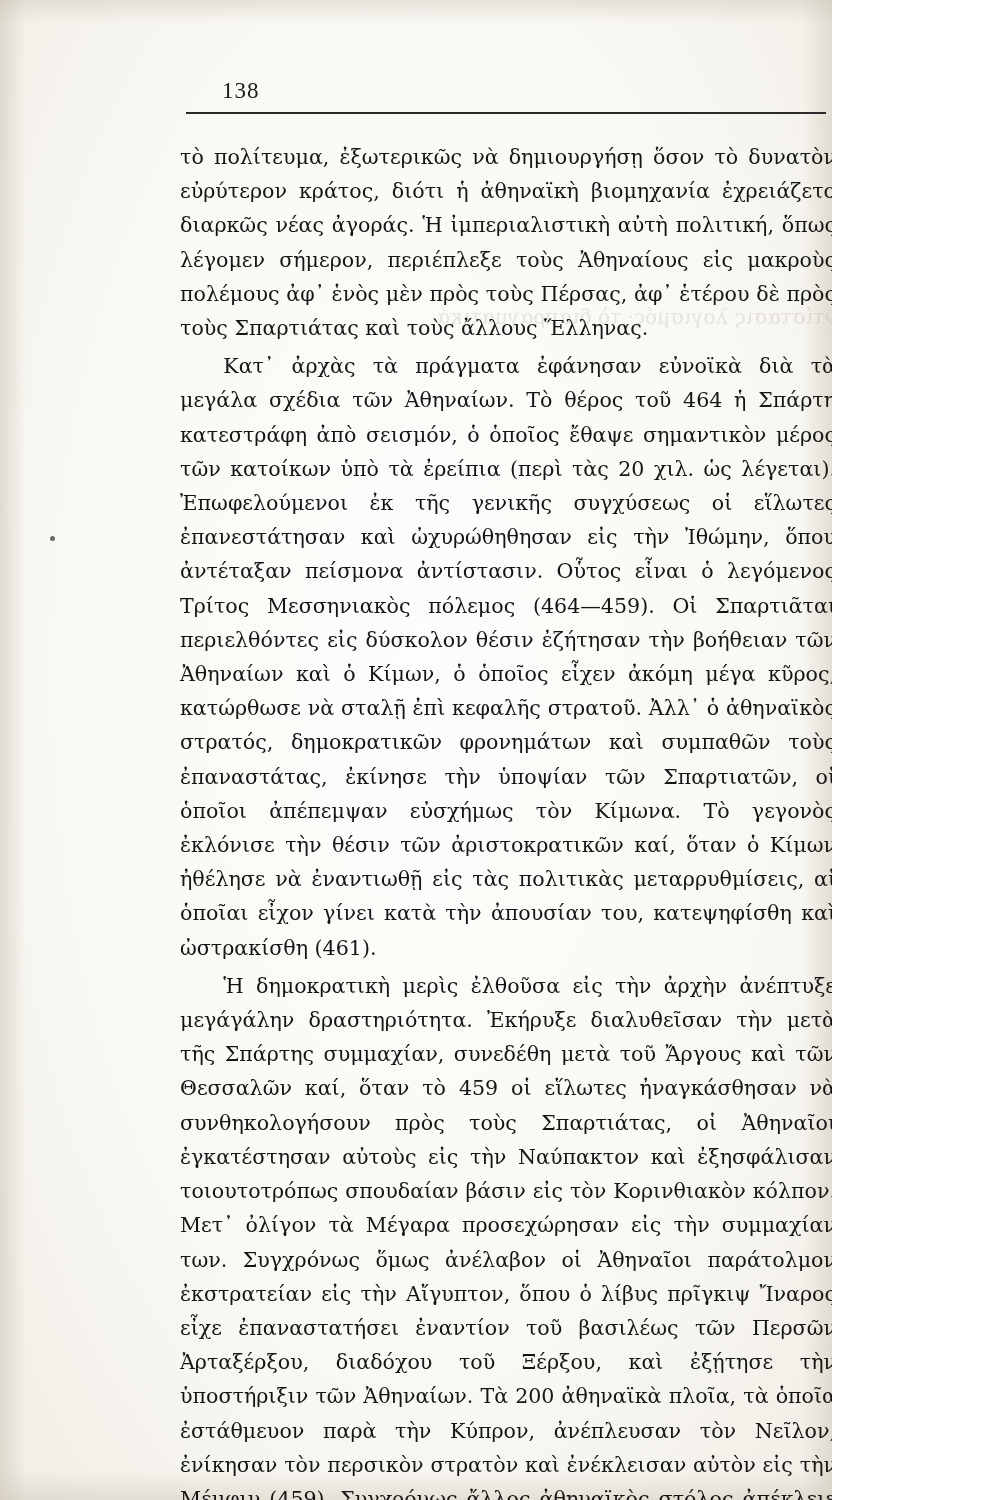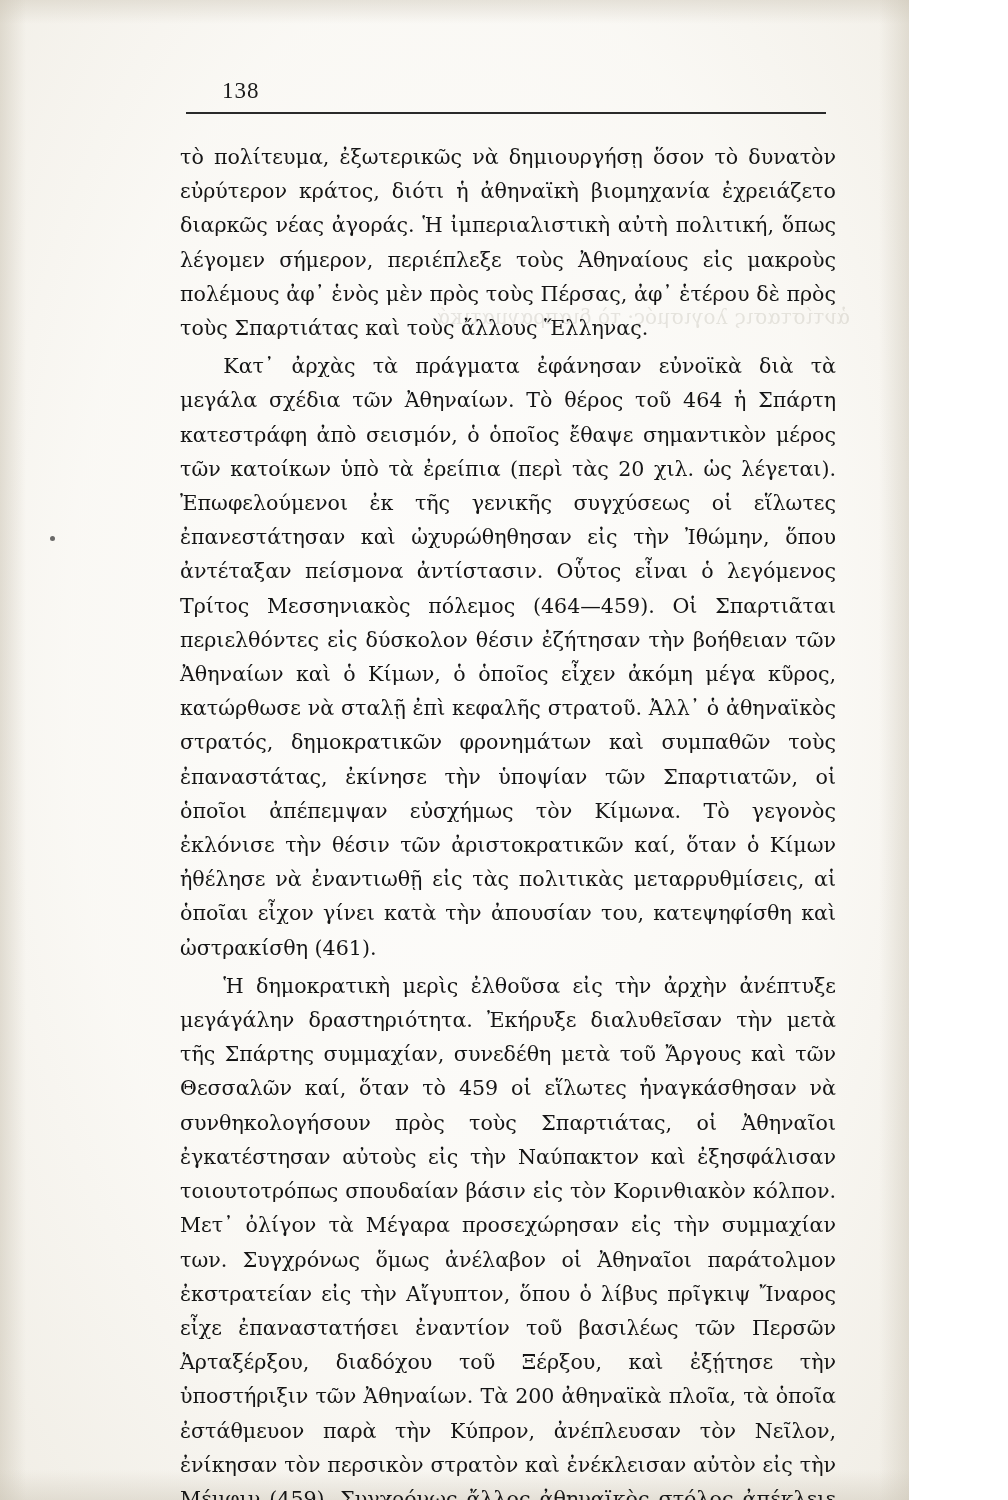--- a/index.html
+++ b/index.html
@@ -7,21 +7,21 @@
     padding: 0;
   }
   body {
     width: 1008px;
     height: 1500px;
     background: #ffffff;
     font-family: "Liberation Serif", serif;
   }
   .page {
     position: relative;
-    width: 909px;
+    width: 832px;
     height: 1500px;
     background: #fbfaf7;
     overflow: hidden;
   }
   
   .page::before {
     content: "";
     position: absolute;
     inset: 0;
     background:

